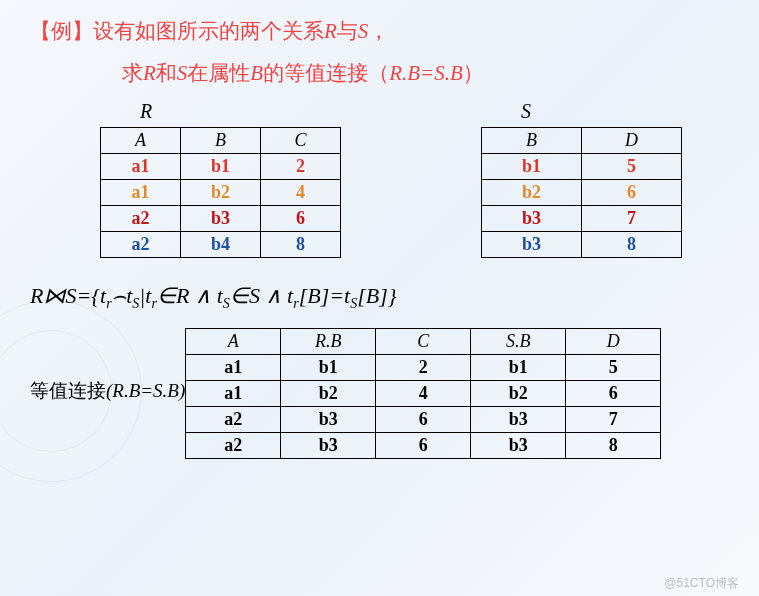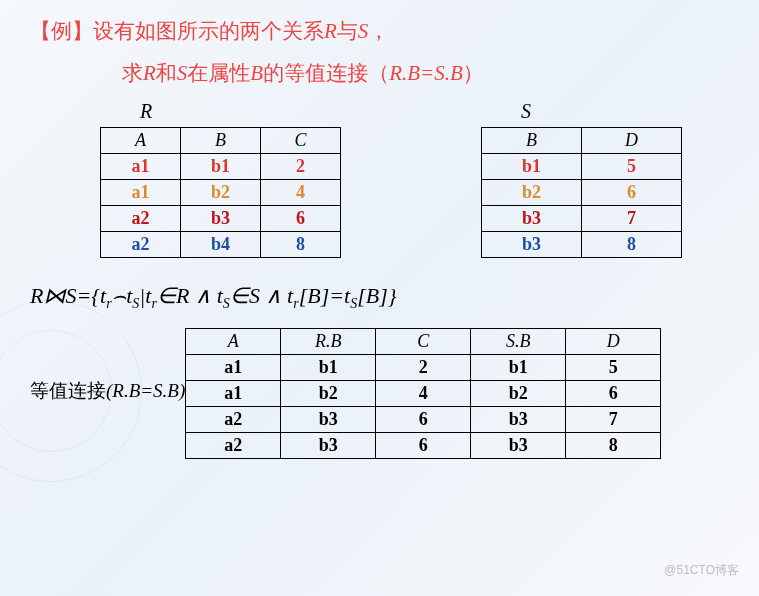--- a/index.html
+++ b/index.html
@@ -80,21 +80,21 @@
     }
     .sub { font-size: 14px; vertical-align: sub; font-style: italic; }
     .join-title {
       text-align: center;
       font-size: 19px;
       margin-bottom: 4px;
     }
     .join-wrap { display: flex; flex-direction: row; align-items: center; }
     .watermark {
       position: absolute;
-      bottom: 17px;
+      bottom: 4px;
       right: 20px;
       font-size: 12px;
       color: rgba(100,100,100,0.4);
       font-family: Arial, sans-serif;
     }
   </style>
 </head>
 <body>
 <div class="bg-circles"></div>
 

